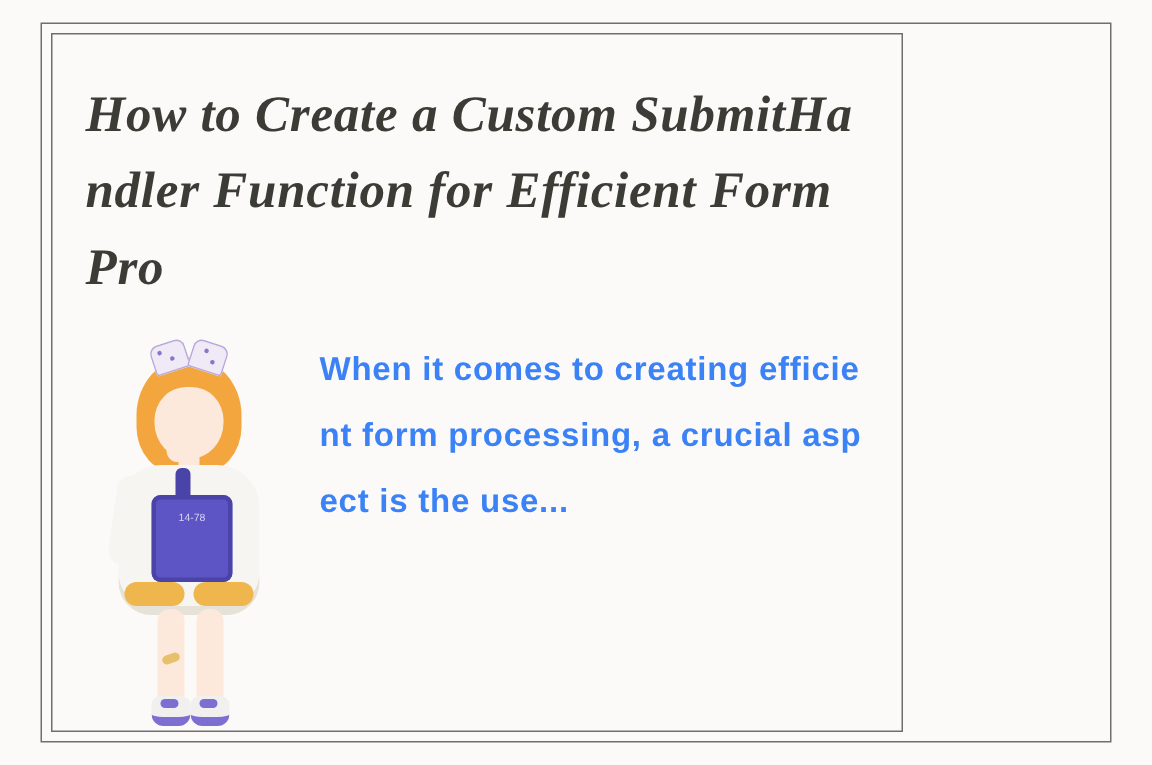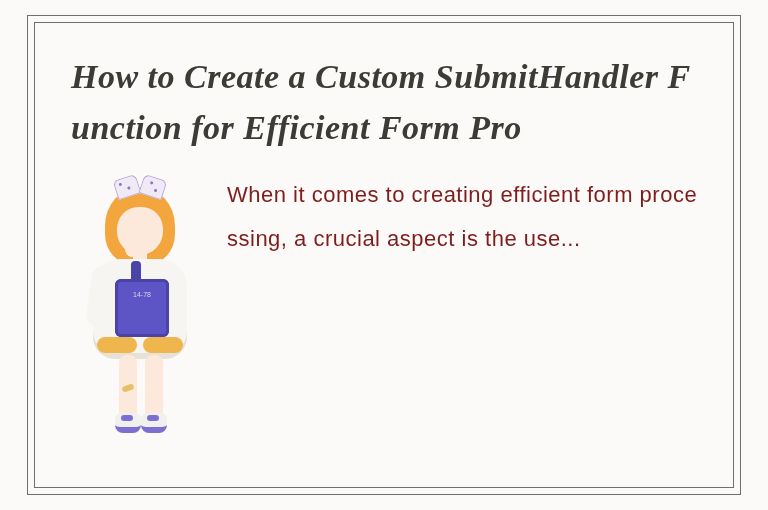--- a/index.html
+++ b/index.html
@@ -15,24 +15,24 @@
     top: 15px;
     left: 27px;
     width: 714px;
     height: 480px;
     border: 1.5px solid #6f6f6a;
   }
   .inner-frame {
     position: absolute;
     top: 22px;
     left: 34px;
-    width: 700px;
+    width: 568px;
     height: 466px;
     border: 1.5px solid #6f6f6a;
-    padding: 28px 26px 20px 36px;
+    padding: 28px 26px 20px 22px;
   }
   .title {
     font-family: "Brush Script MT", "Segoe Script", cursive;
     font-style: italic;
     font-size: 34px;
     line-height: 1.5;
     color: #3c3c37;
     letter-spacing: 0.5px;
     margin-bottom: 18px;
     word-break: break-all;
@@ -45,24 +45,25 @@
   .illustration {
     flex: 0 0 138px;
     height: 300px;
     position: relative;
   }
   .body-text {
     flex: 1;
     font-family: "Comic Sans MS", "Chalkboard SE", "Segoe Print", sans-serif;
     font-size: 22px;
     line-height: 2.0;
-    color: #7f1d1d;
+    color: #3b82f6;
     letter-spacing: 0.5px;
     word-break: break-all;
     padding-top: 2px;
+    font-weight: bold;
   }
   
   .girl { position: relative; width: 138px; height: 300px; }
   .hair-back {
     position: absolute; top: 16px; left: 34px; width: 70px; height: 78px;
     background: #f4a63e; border-radius: 50% 50% 40% 40%;
   }
   .bow-l, .bow-r {
     position: absolute; top: 6px; width: 24px; height: 20px;
     background: #efeaf6; border-radius: 6px 6px 2px 2px;

